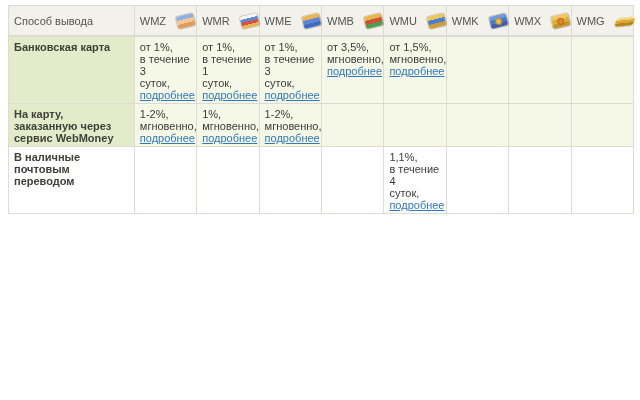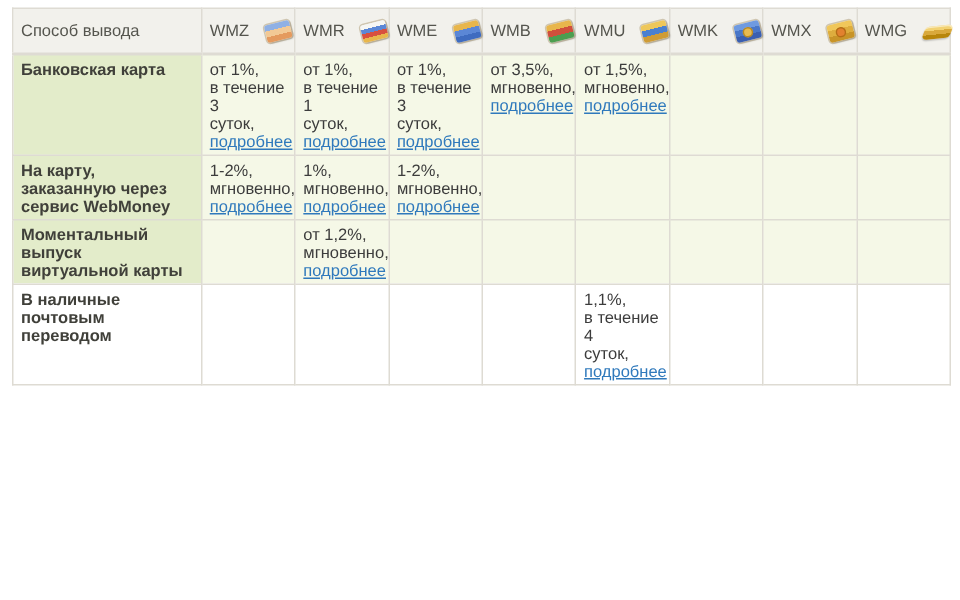--- a/index.html
+++ b/index.html
@@ -156,33 +156,20 @@
           <td><div class="cell-text">1%,
 мгновенно,</div><a class="more" href="#">подробнее</a></td>
           <td><div class="cell-text">1-2%,
 мгновенно,</div><a class="more" href="#">подробнее</a></td>
           <td></td>
           <td></td>
           <td></td>
           <td></td>
           <td></td>
         </tr>
-        <tr class="hl">
-          <th>Моментальный выпуск
-виртуальной карты</th>
-          <td></td>
-          <td><div class="cell-text">от 1,2%,
-мгновенно,</div><a class="more" href="#">подробнее</a></td>
-          <td></td>
-          <td></td>
-          <td></td>
-          <td></td>
-          <td></td>
-          <td></td>
-        </tr>
         <tr>
           <th>В наличные почтовым
 переводом</th>
           <td></td>
           <td></td>
           <td></td>
           <td></td>
           <td><div class="cell-text">1,1%,
 в течение 4
 суток,</div><a class="more" href="#">подробнее</a></td>

